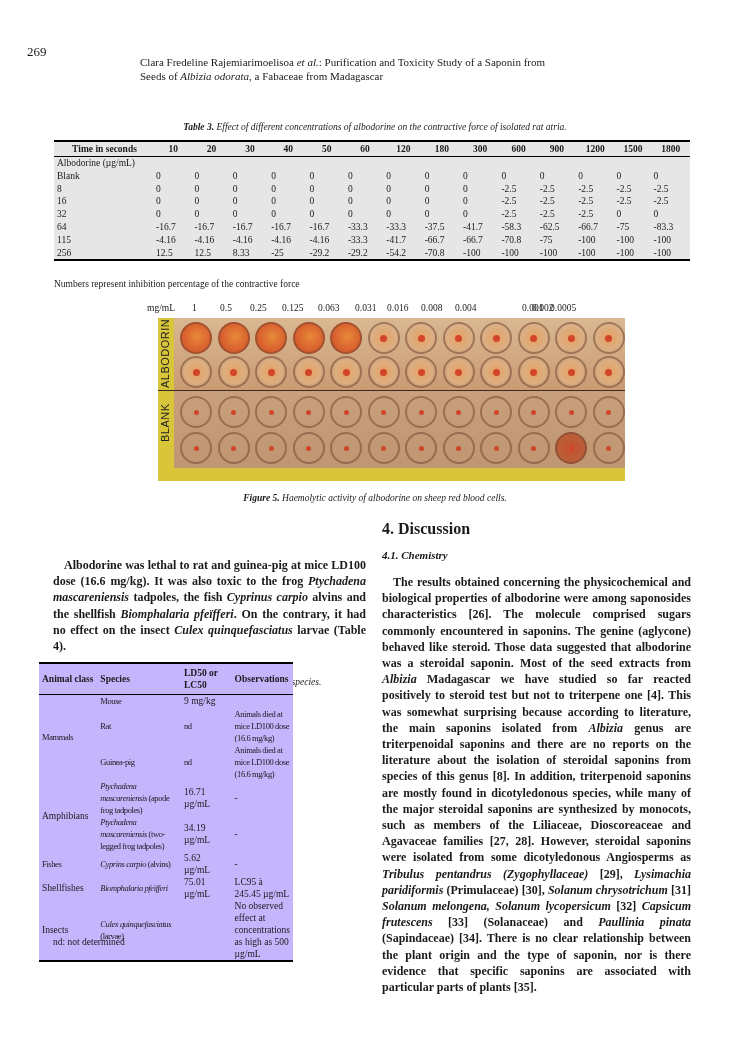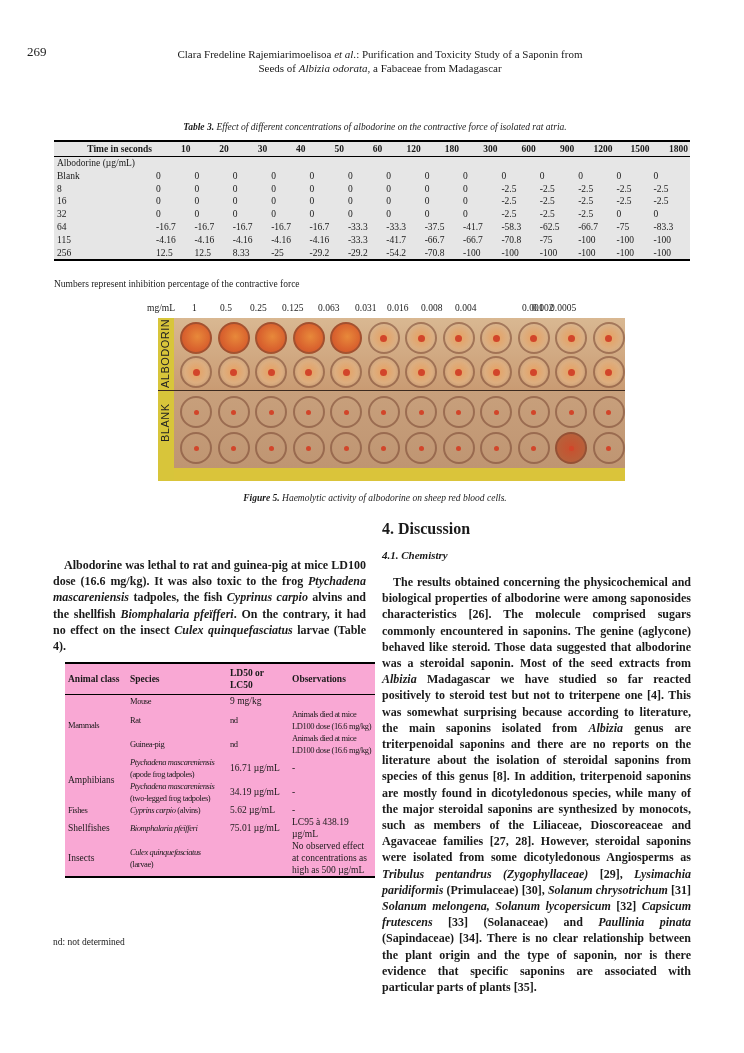--- a/index.html
+++ b/index.html
@@ -1,26 +1,26 @@
 <!DOCTYPE html>
 <html><head>
 <meta charset="utf-8">
 <style>
   * { box-sizing: border-box; margin: 0; padding: 0; }
   html, body { width: 744px; height: 1053px; background: #ffffff; }
   body { font-family: "Liberation Serif", "DejaVu Serif", serif; color: #1a1a1a; position: relative; overflow: hidden; }
 
   .page-number { position: absolute; left: 27px; top: 44px; font-size: 13px; }
-  .running-head { position: absolute; left: 140px; width: 480px; top: 47px; font-size: 11px; text-align: center; line-height: 14px; }
+  .running-head { position: absolute; left: 140px; width: 480px; top: 55px; font-size: 11px; line-height: 14px; }
 
   .t3-caption { position: absolute; left: 50px; width: 650px; top: 122px; font-size: 9.5px; text-align: center; font-style: italic; }
   .t3-caption b { font-style: italic; font-weight: bold; }
 
   table.t3 { position: absolute; left: 54px; top: 140px; width: 636px; border-collapse: collapse; background: #e6e6e6; font-size: 9.5px; border-top: 2px solid #000; border-bottom: 2px solid #000; }
-  table.t3 th { text-align: right; font-weight: bold; padding: 2px 2px; height: 15px; border-bottom: 1px solid #000; }
+  table.t3 th { text-align: center; font-weight: bold; padding: 2px 2px; height: 15px; border-bottom: 1px solid #000; }
   table.t3 td { padding: 0 2px; height: 12.8px; line-height: 12.8px; }
   table.t3 th:first-child, table.t3 td:first-child { width: 100px; padding-left: 3px; }
 
   .t3-note { position: absolute; left: 54px; top: 279px; font-size: 9.5px; }
 
   .fig-labels { position: absolute; left: 147px; top: 303px; font-size: 9.5px; height: 12px; width: 480px; }
   .fig-labels span { position: absolute; top: 0; }
 
   .figure { position: absolute; left: 158px; top: 318px; width: 467px; height: 163px; background: #c9a27a; overflow: hidden; }
   .fig-row-bg { position: absolute; left: 0; right: 0; }
@@ -38,21 +38,21 @@
   .h-sub .l2 { display: block; padding-left: 31px; }
 
   .para { font-size: 12px; line-height: 16.2px; text-align: justify; font-weight: bold; }
   .para i { font-style: italic; }
   .left-para { position: absolute; left: 53px; top: 557px; width: 313px; }
   .indent { text-indent: 11px; }
 
   .t4-caption { position: absolute; left: 53px; width: 313px; top: 644px; font-size: 9.5px; text-align: center; font-style: italic; margin-top: 33px; }
   .t4-caption b { font-weight: bold; }
 
-  table.t4 { position: absolute; left: 65px; top: 662px; width: 310px; border-collapse: collapse; background: #f9a8d4; font-size: 9.5px; border-top: 2px solid #000; border-bottom: 2px solid #000; }
+  table.t4 { position: absolute; left: 39px; top: 662px; width: 254px; border-collapse: collapse; background: #c4b5fd; font-size: 9.5px; border-top: 2px solid #000; border-bottom: 2px solid #000; }
   table.t4 th { text-align: left; font-weight: bold; padding: 3px 3px; border-bottom: 1px solid #000; line-height: 12px; vertical-align: middle; }
   table.t4 td { padding: 0 3px; line-height: 12px; vertical-align: middle; }
   table.t4 td.cls { vertical-align: middle; }
   table.t4 .narrow { font-size: 8.5px; letter-spacing: -0.4px; }
   table.t4 i { font-style: italic; }
   .t4-note { position: absolute; left: 53px; top: 937px; font-size: 9.5px; }
 
   .h-main { position: absolute; left: 382px; top: 520px; font-size: 16px; font-weight: bold; }
   .h-chem { position: absolute; left: 382px; top: 549px; font-size: 11px; font-weight: bold; font-style: italic; }
   .right-para { position: absolute; left: 382px; top: 574px; width: 309px; }
@@ -419,21 +419,21 @@
     <tr>
       <td class="narrow">Fishes</td>
       <td class="narrow"><i>Cyprins carpio</i><span> (alvins)</span></td>
       <td>5.62 µg/mL</td>
       <td>-</td>
     </tr>
     <tr>
       <td>Shellfishes</td>
       <td class="narrow"><i>Biomphalaria pfeïfferi</i></td>
       <td>75.01 µg/mL</td>
-      <td>LC95 à 438.19 µg/mL</td>
+      <td>LC95 à 245.45 µg/mL</td>
     </tr>
     <tr>
       <td>Insects</td>
       <td class="narrow"><i>Culex quinquefasciatus</i><span> (larvae)</span></td>
       <td></td>
       <td>No observed effect at concentrations as high as 500 µg/mL</td>
     </tr>
   </tbody>
 </table>
 <div class="t4-note">nd: not determined</div>

